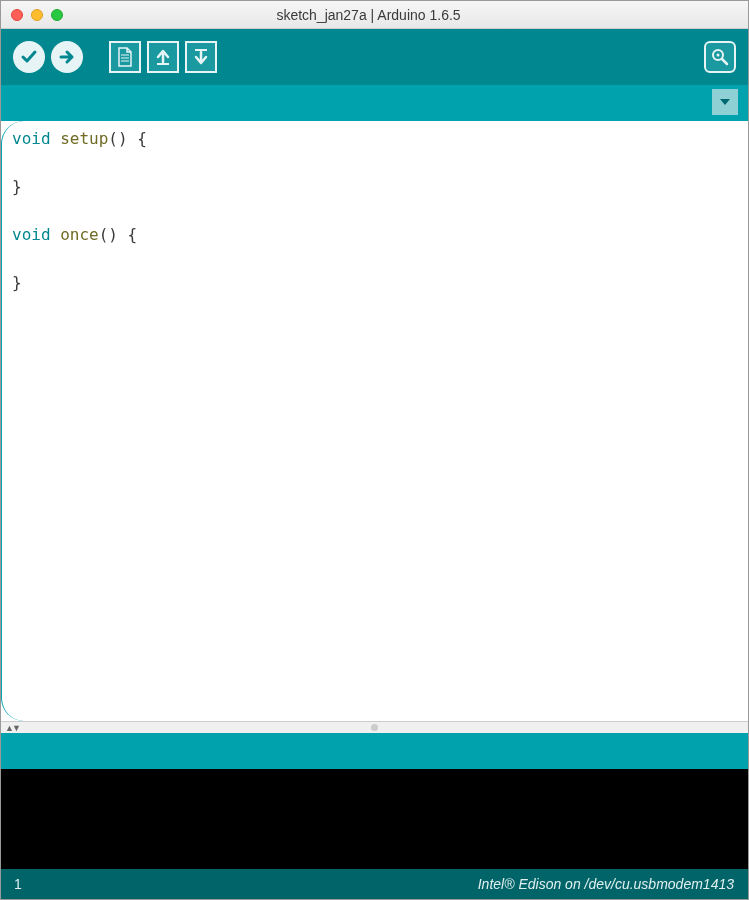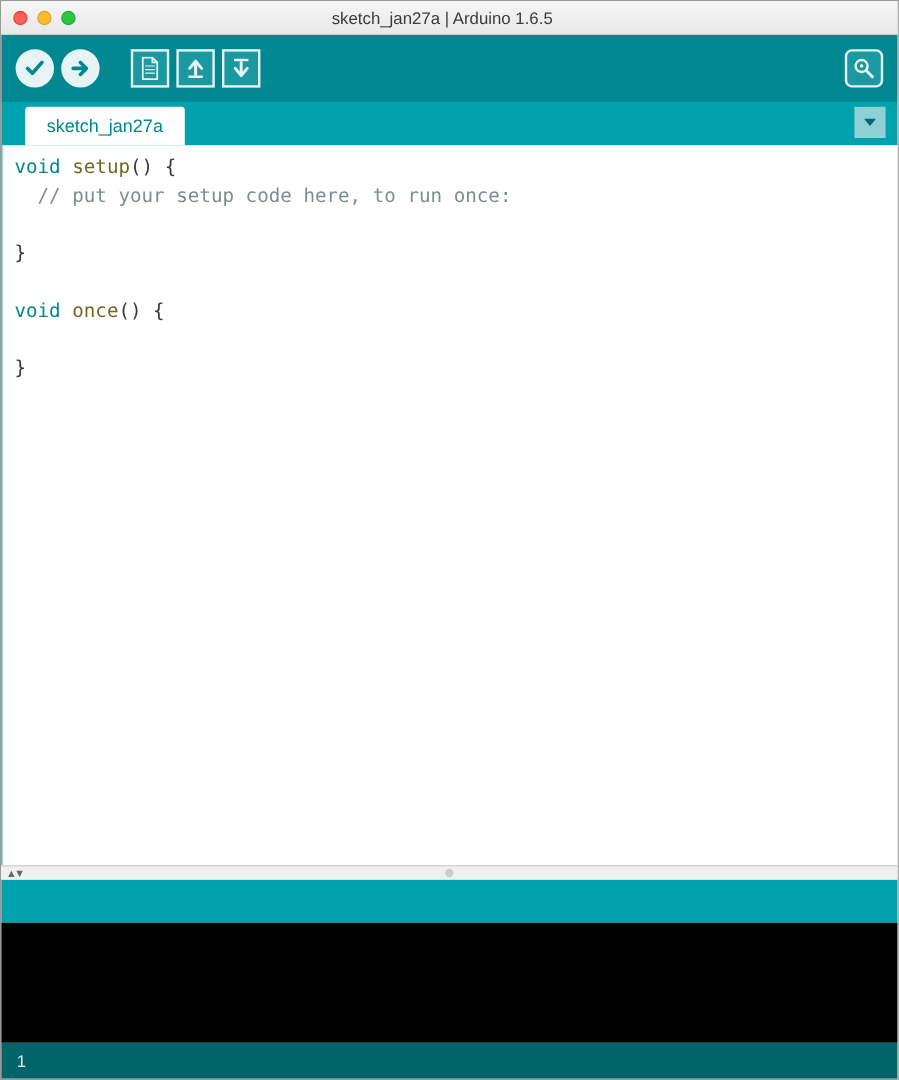--- a/index.html
+++ b/index.html
@@ -123,20 +123,21 @@
       flex: 1;
       background: #fff;
       padding: 6px 10px 6px 10px;
       font-family: "Menlo", "Consolas", monospace;
       font-size: 16px;
       line-height: 24px;
       color: #3a3a3a;
       overflow: auto;
       white-space: pre;
       border-left: 1px solid #00a3ad;
+      border-radius: 23px;
     }
     .tok-type { color: #00878F; }
     .tok-func { color: #6f6a23; }
     .tok-comment { color: #7f8c8d; }
     
     .splitter {
       height: 12px;
       background: #f0f0f0;
       border-top: 1px solid #ccc;
       display: flex;
@@ -227,42 +228,41 @@
   <div class="serial-monitor-btn">
     <svg width="20" height="20" viewBox="0 0 20 20">
       <circle cx="8" cy="8" r="5" stroke="#e6f4f5" stroke-width="2" fill="none"></circle>
       <line x1="12" y1="12" x2="17" y2="17" stroke="#e6f4f5" stroke-width="2.5" stroke-linecap="round"></line>
       <circle cx="8" cy="8" r="1.5" fill="#e6f4f5"></circle>
     </svg>
   </div>
 </div>
 
 <div class="tabbar">
-  <div class="tab">sketch_jan27a</div>
   <div class="tab-menu-btn">
     <svg width="12" height="12" viewBox="0 0 12 12">
       <path d="M1 3 L6 9 L11 3 Z" fill="#00686e"></path>
     </svg>
   </div>
 </div>
 
 <div class="editor" id="editor"><span class="tok-type">void </span><span class="tok-func">setup</span><span>() {
-</span><span class="tok-comment">  // put your setup code here, to run once:
 </span><span>
 }
 
 </span><span class="tok-type">void </span><span class="tok-func">once</span><span>() {
 </span><span>
 }
 </span></div>
 
 <div class="splitter">
   <span class="arrows">▲▼</span>
   <div class="dot"></div>
 </div>
 
 <div class="statusbar"></div>
 
 <div class="console"></div>
 
 <div class="footer">
   <span class="num">1</span>
+  <span>Intel® Edison on /dev/cu.usbmodem1413</span>
 </div>
 
 </body></html>

